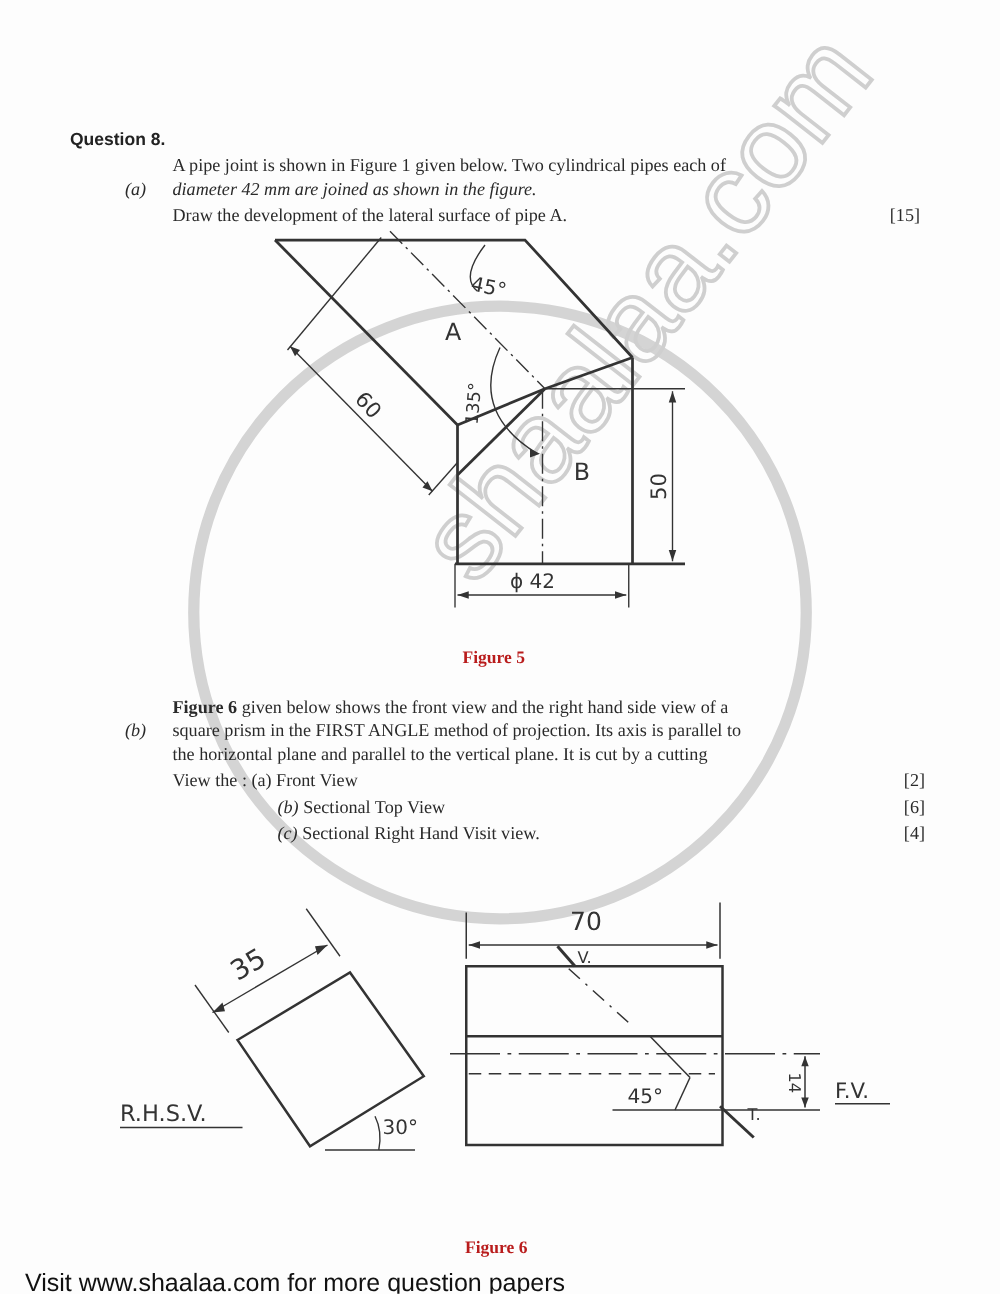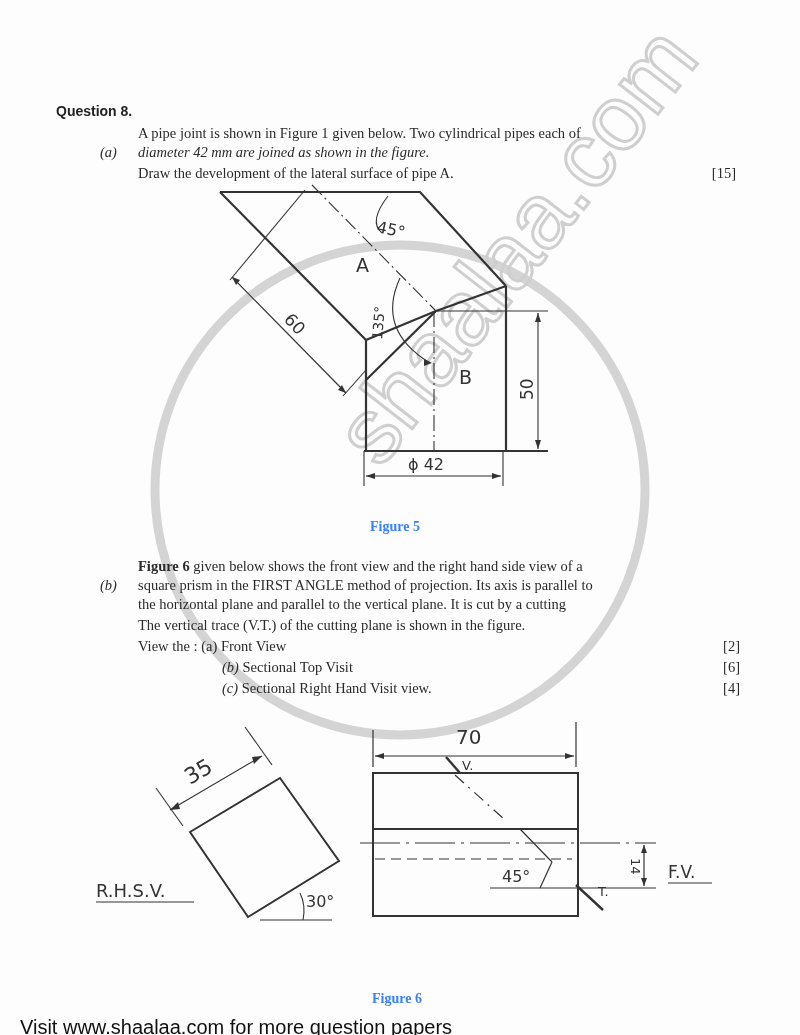--- a/index.html
+++ b/index.html
@@ -5,21 +5,21 @@
   html, body { margin:0; padding:0; }
   body { width:800px; height:1035px; background:#fdfdfd; position:relative; overflow:hidden;
          font-family:"Liberation Serif","DejaVu Serif",serif; color:#2a2a2a; }
   .abs { position:absolute;margin-top:19px; }
   .qhead { left:56px; top:84px; font-family:"Liberation Sans","DejaVu Sans",sans-serif; font-weight:bold; font-size:14px; color:#222; }
   .para { font-size:14.5px; line-height:19px; text-align:justify; }
   .label { font-style:italic; }
   .marks { position:absolute; right:0; }
   .bold { font-weight:bold; }
   .line { position:relative; }
-  .figcap { font-weight:bold; font-size:14px; color:#3b82f6; }
+  .figcap { font-weight:bold; font-size:14px; color:#b91c1c; }
   .footer { left:20px; top:997px; font-family:"Liberation Sans","DejaVu Sans",sans-serif; font-size:20px; color:#111; }
   svg { position:absolute; left:0; top:0; }
   .draw { stroke:#333; fill:none; }
   .dimtext { font-family:"DejaVu Sans","Liberation Sans",sans-serif; fill:#333; }
   .wm { position:absolute; pointer-events:none; }
 </style>
 </head>
 <body>
 
 <svg class="wm" width="800" height="1035">
@@ -95,27 +95,26 @@
 
 <div class="abs figcap" style="left:370px; top:500px;">Figure 5</div>
 
 <div class="abs para" style="left:100px; top:538px; width:640px;">
   <div class="line" style="padding-left:38px;">
     <span class="label abs" style="left:0;">(b)</span>
     <span class="bold">Figure 6</span><span> given below shows the front view and the right hand side view of a</span>
   </div>
   <div class="line" style="padding-left:38px;">square prism in the FIRST ANGLE method of projection. Its axis is parallel to</div>
   <div class="line" style="padding-left:38px;font-family:Liberation Serif, serif;">the horizontal plane and parallel to the vertical plane. It is cut by a cutting</div>
-  <div class="line" style="padding-left:38px; margin-top:2px;">The vertical trace (V.T.) of the cutting plane is shown in the figure.</div>
   <div class="line" style="padding-left:38px; margin-top:2px;">
     <span>View the : </span><span>(a)</span><span> Front View</span>
     <span class="marks">[2]</span>
   </div>
   <div class="line" style="padding-left:122px; margin-top:2px;">
-    <span class="label">(b)</span><span> Sectional Top Visit</span>
+    <span class="label">(b)</span><span> Sectional Top View</span>
     <span class="marks">[6]</span>
   </div>
   <div class="line" style="padding-left:122px; margin-top:2px;">
     <span class="label">(c)</span><span> Sectional Right Hand Visit view.</span>
     <span class="marks">[4]</span>
   </div>
 </div>
 
 <svg width="800" height="1035">
 

